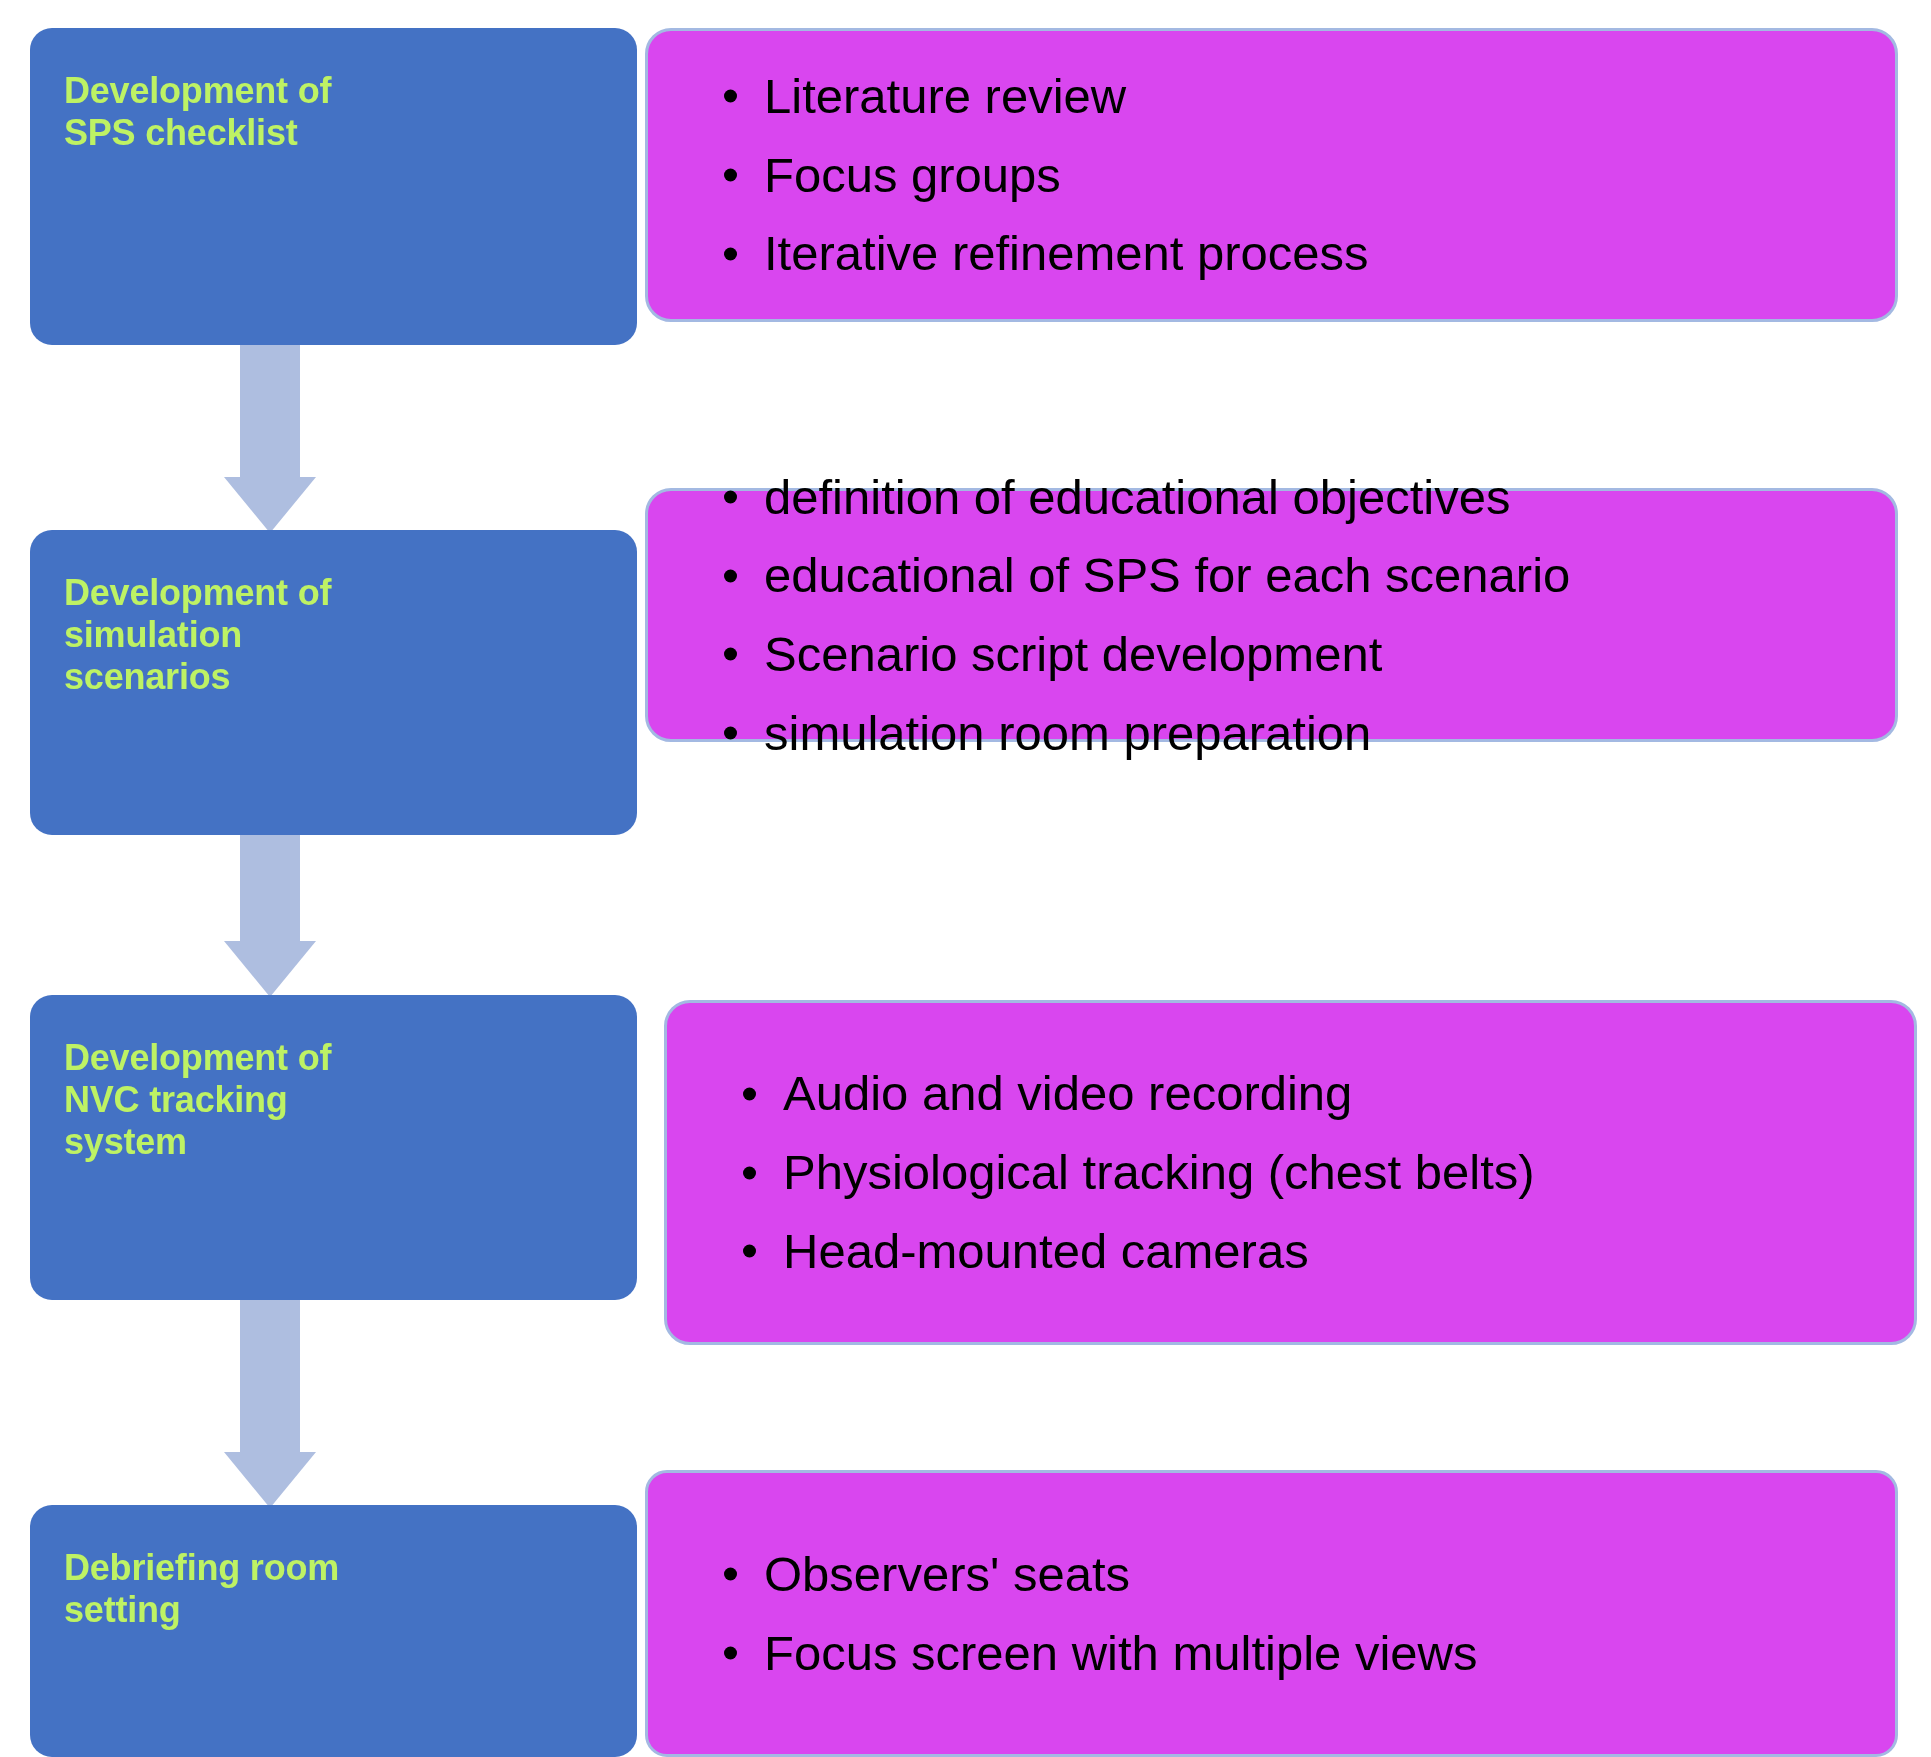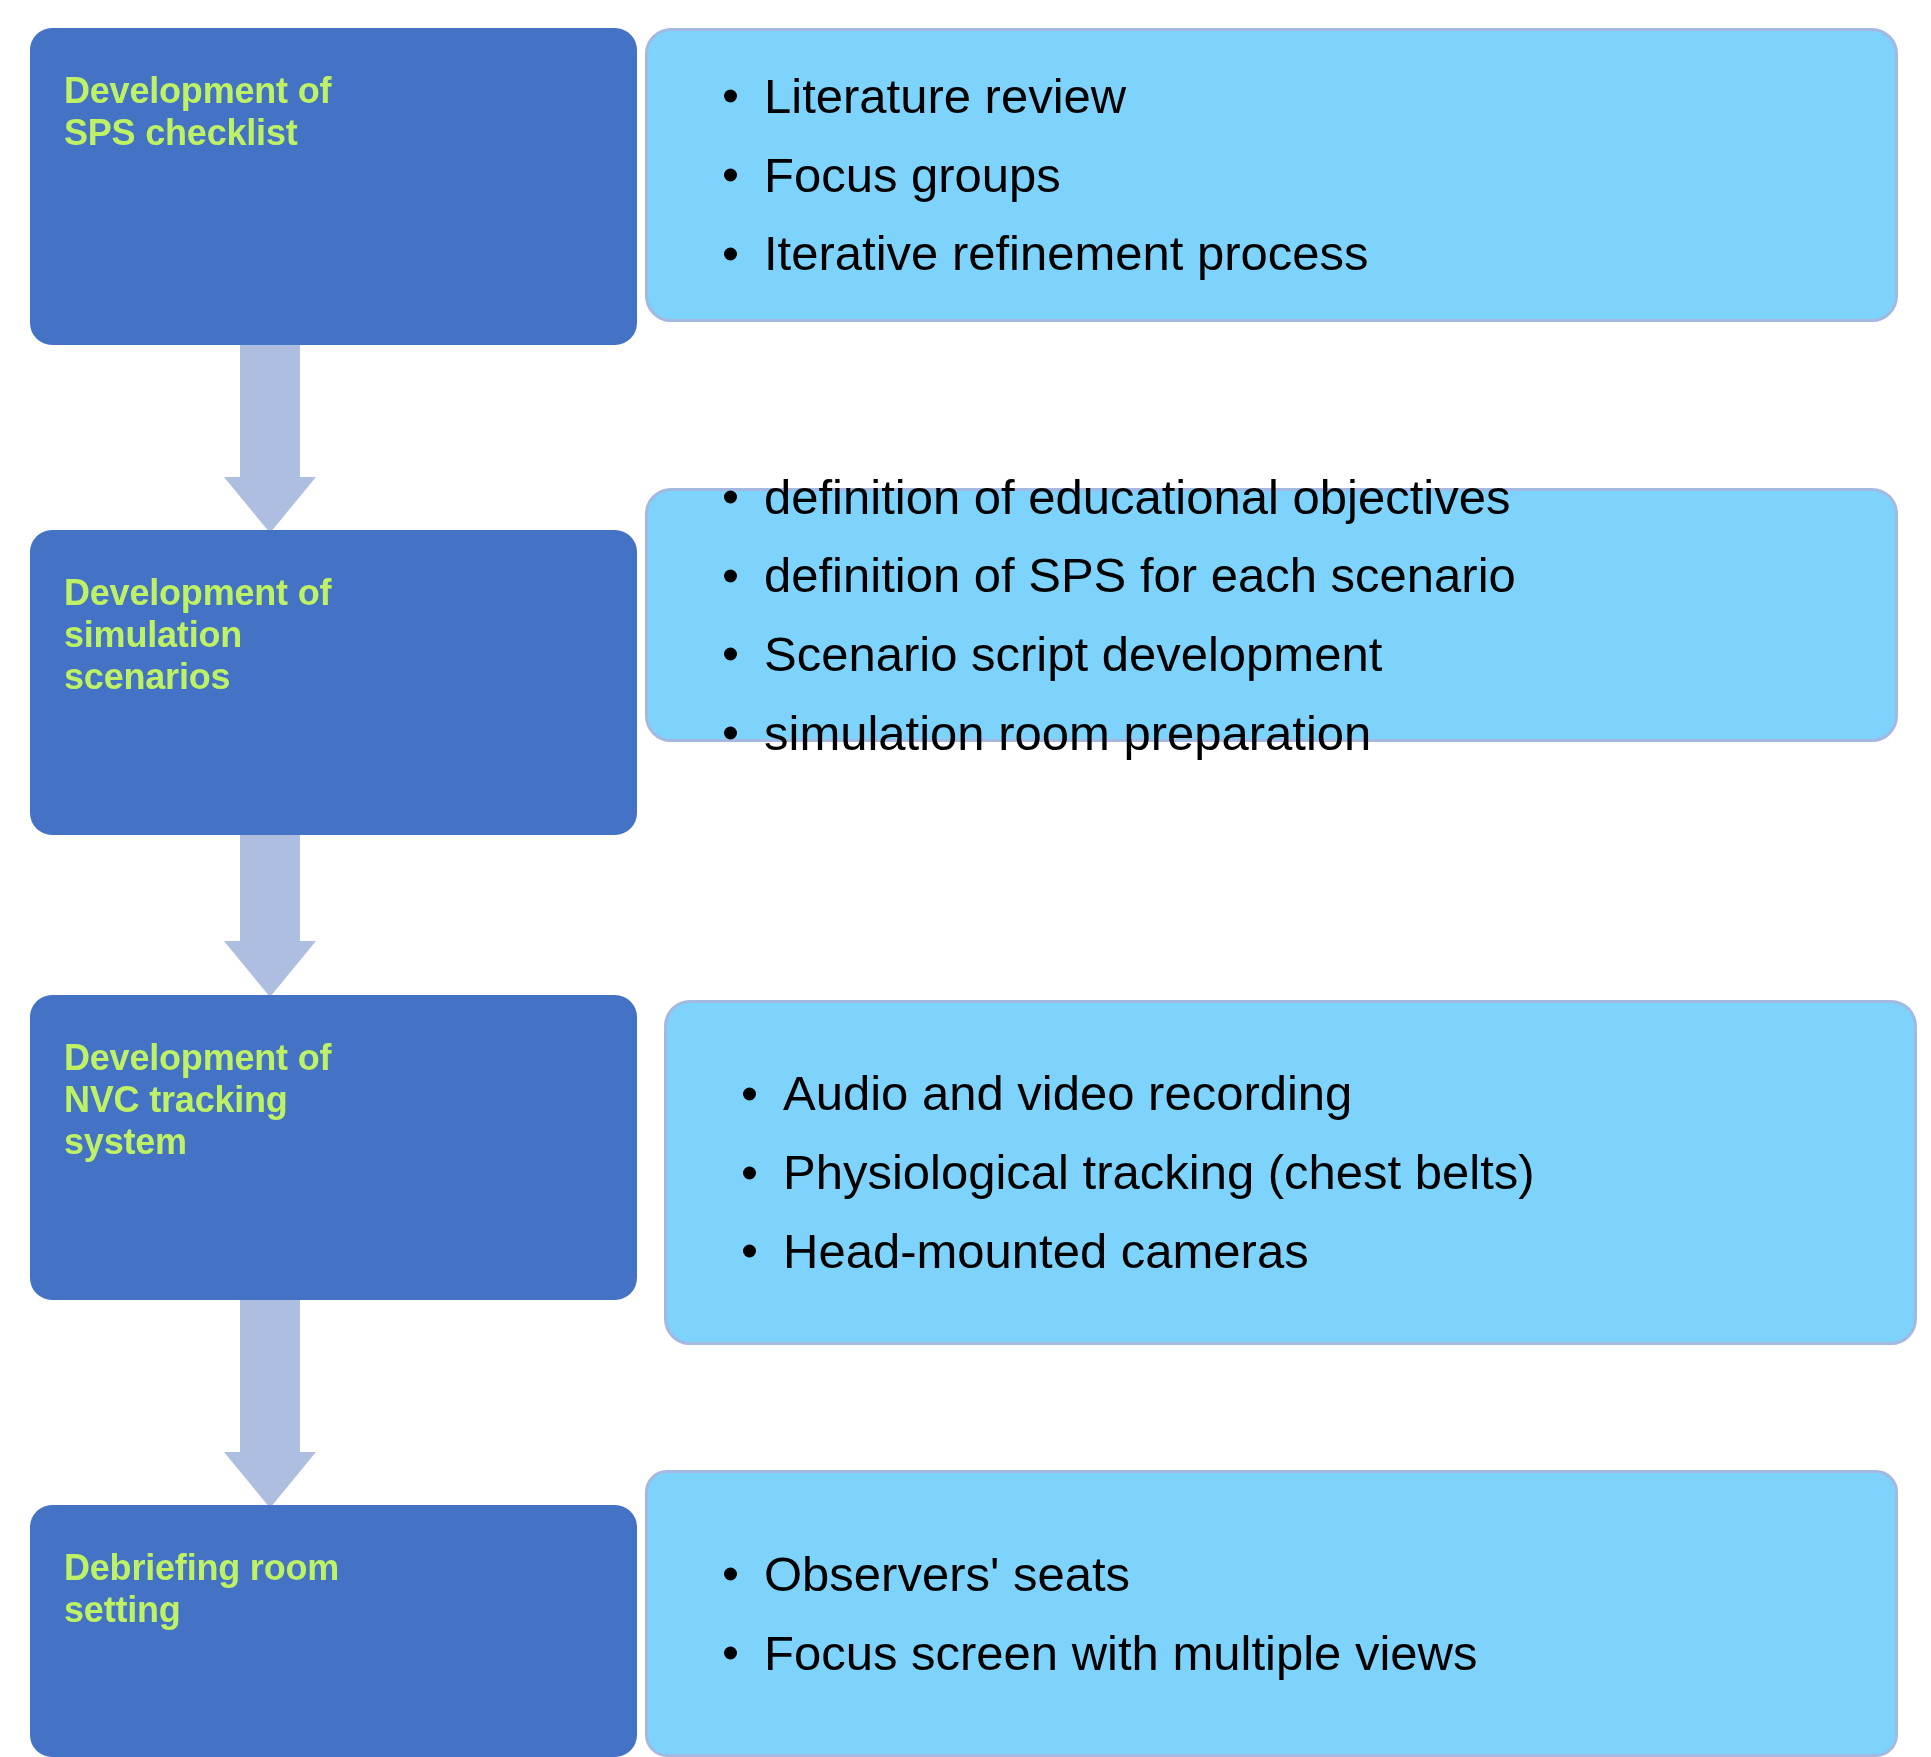--- a/index.html
+++ b/index.html
@@ -35,21 +35,21 @@
     font-size: 36px;
     line-height: 1.16;
     font-weight: 700;
     letter-spacing: -0.2px;
     white-space: pre-line;
   }
 
   
   .detail-card {
     position: absolute;
-    background: #7dd3fc;
+    background: #d946ef;
     border: 3px solid #A3B9E2;
     border-radius: 26px;
     box-sizing: border-box;
     display: flex;
     flex-direction: column;
     justify-content: center;
     padding: 26px 30px 26px 70px;
     z-index: 2;
   }
   .bullet-list {
@@ -128,21 +128,21 @@
 
   <div class="stage-box" style="left:30px; top:530px; width:607px; height:305px;">
     <span class="stage-label">Development of
 simulation
 scenarios</span>
   </div>
 
   <div class="detail-card" style="left:645px; top:488px; width:1253px; height:254px;">
     <ul class="bullet-list">
       <li class="bullet-item">definition of educational objectives</li>
-      <li class="bullet-item">definition of SPS for each scenario</li>
+      <li class="bullet-item">educational of SPS for each scenario</li>
       <li class="bullet-item">Scenario script development</li>
       <li class="bullet-item">simulation room preparation</li>
     </ul>
   </div>
 
   <div class="connector" style="left:190px; top:835px; width:160px; height:162px;">
     <div class="shaft" style="width:60px; height:106px;"></div>
     <div class="head"></div>
   </div>
 

